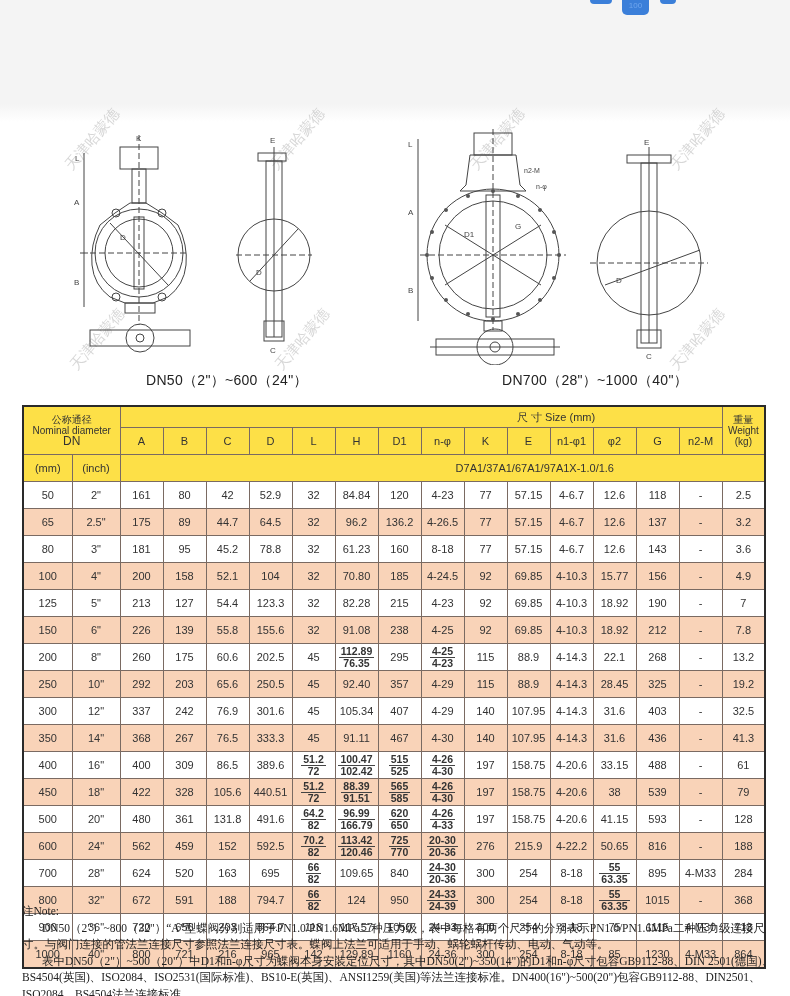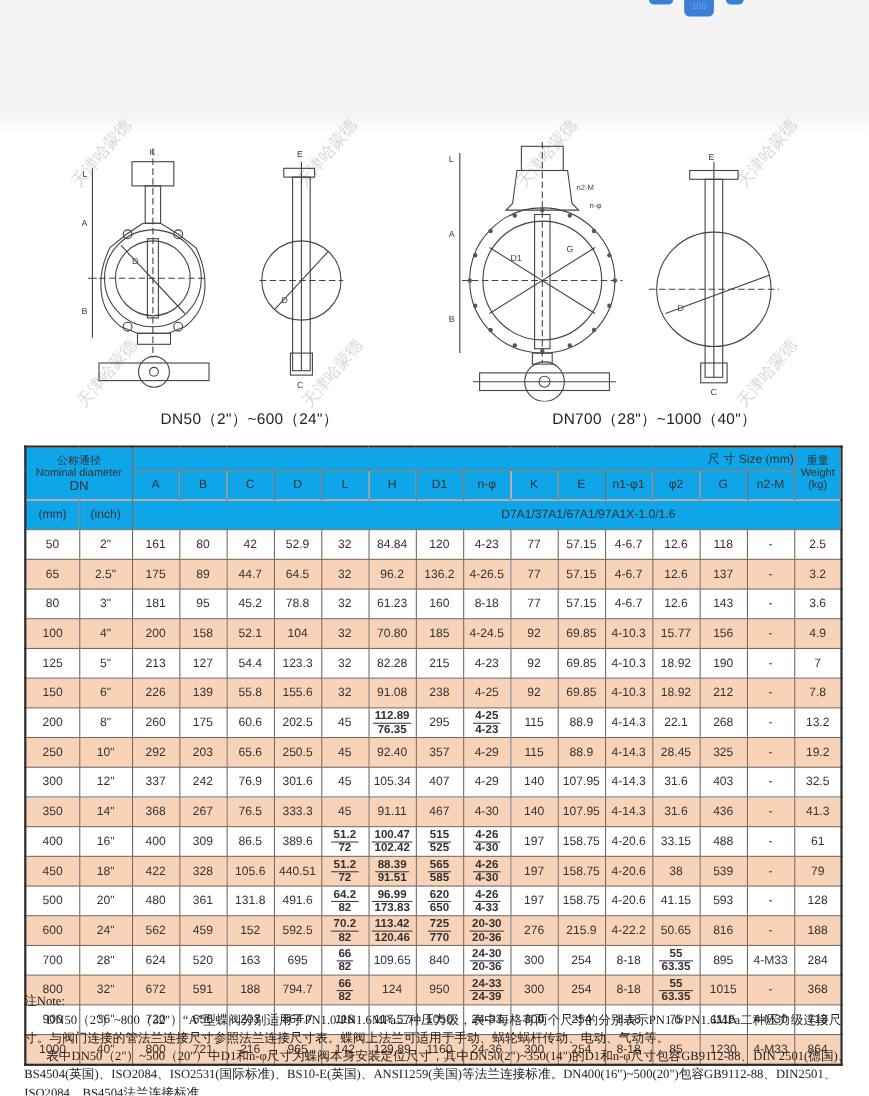--- a/index.html
+++ b/index.html
@@ -34,21 +34,21 @@
   table.spec {
     position: absolute; left: 22px; top: 405px;
     width: 744px; border-collapse: collapse; table-layout: fixed;
     border: 2px solid #2a2a2a;
     font-size: 11px; color: #333;
   }
   table.spec td {
     border: 1px solid #7a6a62; text-align: center; padding: 0; height: 26px;
     overflow: hidden; white-space: nowrap;
   }
-  table.spec tr.hdr td { background: #0ea5e9; }
+  table.spec tr.hdr td { background: #fde047; }
   table.spec tr.odd td { background: #ffffff; }
   table.spec tr.even td { background: #f9d3b8; }
   .h-small { font-size: 10px; line-height: 11px; }
   .frac { display: inline-block; line-height: 11px; font-size: 10.5px; font-weight: bold; }
   .frac .num { display: block; border-bottom: 1px solid #444; padding: 0 2px; }
   .frac .den { display: block; padding: 0 2px; }
 
   .notes {
     position: absolute; left: 22px; top: 903px; width: 760px;
     font-family: "Liberation Serif", serif; font-size: 11.5px; color: #222; line-height: 16.5px;
@@ -190,21 +190,21 @@
       <col style="width:43px">
     <col style="width:43px">
   </colgroup>
   <tbody>
       <tr class="hdr">
     <td colspan="2" rowspan="2" class="h-small" style="height:44px;">
       <div>公称通径</div>
       <div>Nominal diameter</div>
       <div style="font-size:12px;">DN</div>
     </td>
-    <td colspan="14" style="text-align:right;padding-left:270px;height:20px;">尺 寸  Size   (mm)</td>
+    <td colspan="14" style="text-align:center;padding-left:270px;height:20px;">尺 寸  Size   (mm)</td>
     <td rowspan="2" class="h-small">
       <div>重量</div>
       <div>Weight</div>
       <div>(kg)</div>
     </td>
   </tr>
   <tr class="hdr">
     <td>A</td>
     <td>B</td>
     <td>C</td>
@@ -456,21 +456,21 @@
         <td>79</td>
       </tr>
       <tr class="odd">
         <td>500</td>
         <td>20"</td>
         <td>480</td>
         <td>361</td>
         <td>131.8</td>
         <td>491.6</td>
         <td><span class="frac"><span class="num">64.2</span><span class="den">82</span></span></td>
-        <td><span class="frac"><span class="num">96.99</span><span class="den">173.83</span></span></td>
+        <td><span class="frac"><span class="num">96.99</span><span class="den">166.79</span></span></td>
         <td><span class="frac"><span class="num">620</span><span class="den">650</span></span></td>
         <td><span class="frac"><span class="num">4-26</span><span class="den">4-33</span></span></td>
         <td>197</td>
         <td>158.75</td>
         <td>4-20.6</td>
         <td>41.15</td>
         <td>593</td>
         <td>-</td>
         <td>128</td>
       </tr>

